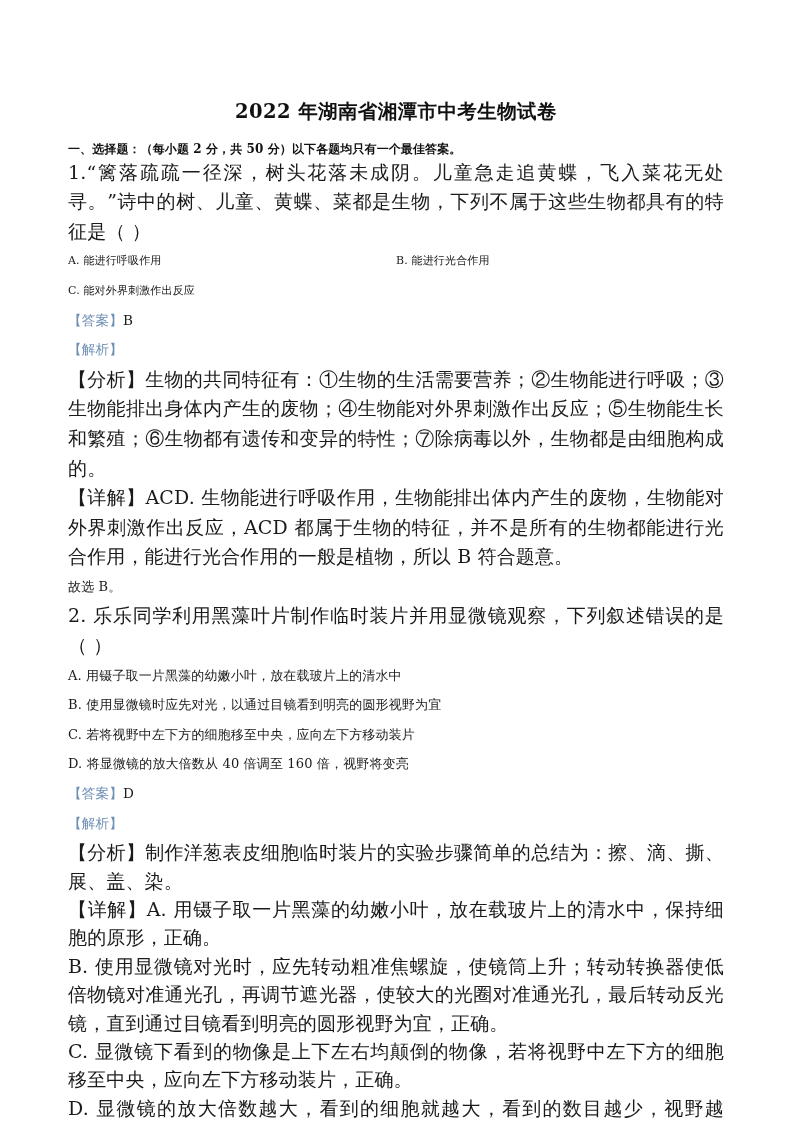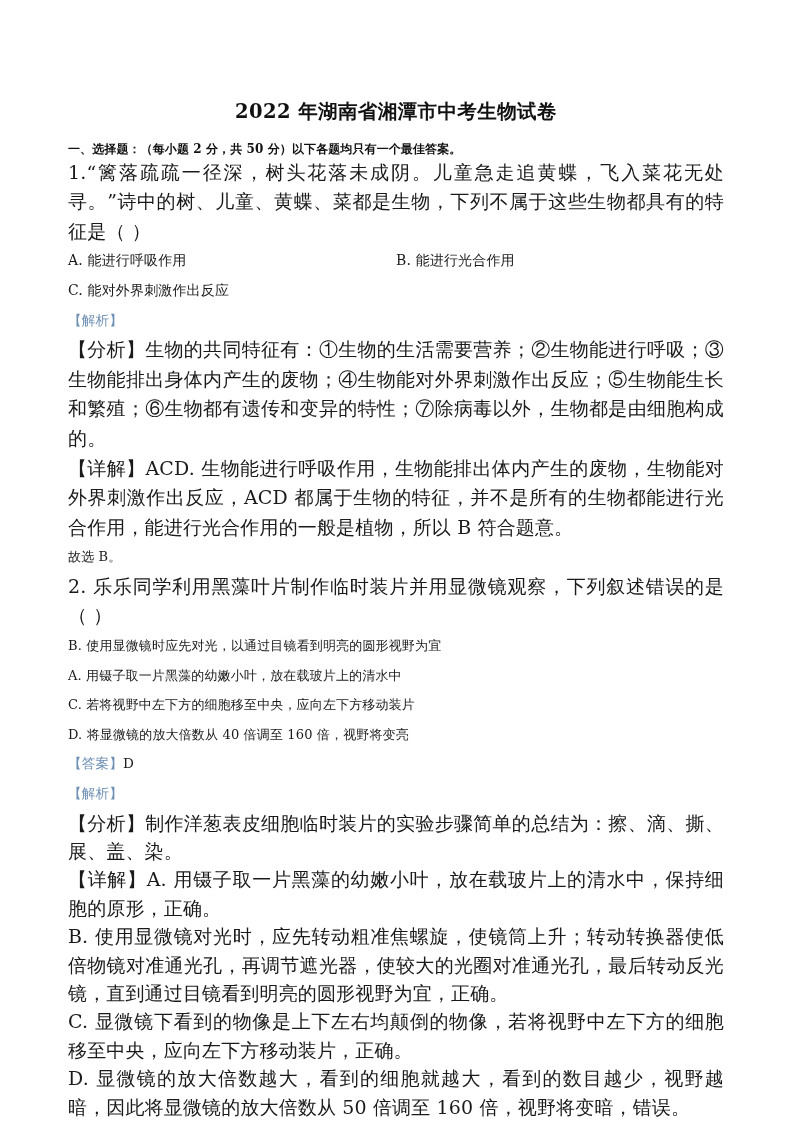--- a/index.html
+++ b/index.html
@@ -70,21 +70,21 @@
     color: #1a1a1a;
     letter-spacing: 0.15px;
     text-align: justify;
     text-justify: inter-ideograph;
   }
 
   
   .opt-row {
     position: relative;
     height: 29.6px;
-    font-size: 14px;
+    font-size: 11px;
     line-height: 29.6px;
     color: #1a1a1a;
     letter-spacing: 0.15px;
   }
   .opt-col-left {
     position: absolute;
     left: 0;
     top: 0;
     width: 320px;
   }
@@ -125,43 +125,46 @@
 
       <div class="opt-row">
         <span class="opt-col-left">A. 能进行呼吸作用</span>
         <span class="opt-col-right">B. 能进行光合作用</span>
       </div>
 
       <div class="opt-row">
         <span class="opt-col-left">C. 能对外界刺激作出反应</span>
       </div>
 
+      <div class="marker-line">
+        <span class="marker">【答案】</span><span>B</span>
+      </div>
 
       <div class="marker-line">
         <span class="marker">【解析】</span>
       </div>
 
       <div class="para">
         <span>【分析】</span><span>生物的共同特征有：①生物的生活需要营养；②生物能进行呼吸；③生物能排出身体内产生的废物；④生物能对外界刺激作出反应；⑤生物能生长和繁殖；⑥生物都有遗传和变异的特性；⑦除病毒以外，生物都是由细胞构成的。</span>
       </div>
 
       <div class="para">
         <span>【详解】</span><span>ACD. 生物能进行呼吸作用，生物能排出体内产生的废物，生物能对外界刺激作出反应，ACD 都属于生物的特征，并不是所有的生物都能进行光合作用，能进行光合作用的一般是植物，所以 B 符合题意。</span>
       </div>
 
       <div class="line">故选 B。</div>
     </div>
 
     <div>
 
       <div class="para">2. 乐乐同学利用黑藻叶片制作临时装片并用显微镜观察，下列叙述错误的是（        ）</div>
 
+      <div class="line">A. 用镊子取一片黑藻的幼嫩小叶，放在载玻片上的清水中</div>
+
       <div class="line">B. 使用显微镜时应先对光，以通过目镜看到明亮的圆形视野为宜</div>
-
-      <div class="line">A. 用镊子取一片黑藻的幼嫩小叶，放在载玻片上的清水中</div>
 
       <div class="line">C. 若将视野中左下方的细胞移至中央，应向左下方移动装片</div>
 
       <div class="line">D. 将显微镜的放大倍数从 40 倍调至 160 倍，视野将变亮</div>
 
       <div class="marker-line">
         <span class="marker">【答案】</span><span>D</span>
       </div>
 
       <div class="marker-line">

